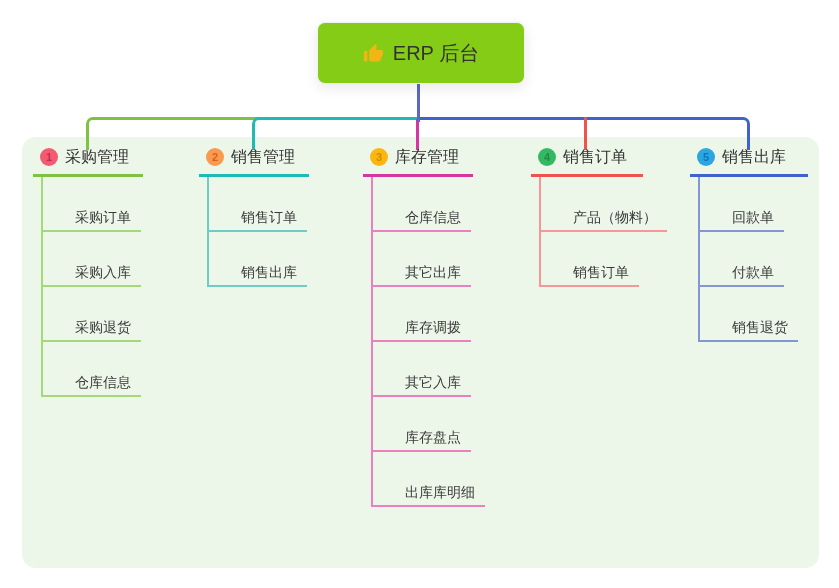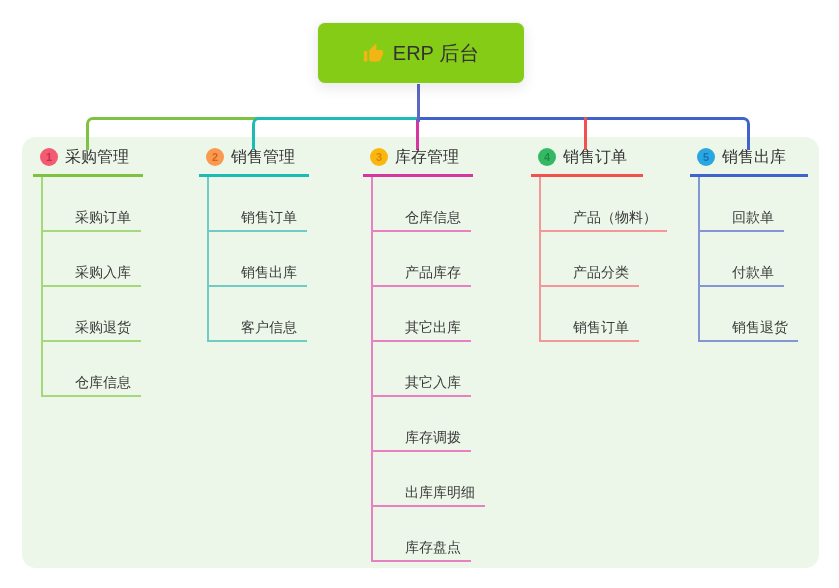--- a/index.html
+++ b/index.html
@@ -84,48 +84,45 @@
   </div>
 
   <div class="branch b1" style="--line: #1cbcb4; --child-line: #6fccc4; --badge-bg: #f89a4f; --badge-fg: #dd5f1e;">
     <div class="branch-header">
       <span class="badge">2</span>
       <span>销售管理</span>
     </div>
     <div class="children">
       <div class="child">销售订单</div>
       <div class="child">销售出库</div>
-      <div class="child">客户信息</div>
     </div>
   </div>
 
   <div class="branch b2" style="--line: #d6369f; --child-line: #e880c2; --badge-bg: #fbb70f; --badge-fg: #d38a00;">
     <div class="branch-header">
       <span class="badge">3</span>
       <span>库存管理</span>
     </div>
     <div class="children">
       <div class="child">仓库信息</div>
-      <div class="child">产品库存</div>
       <div class="child">其它出库</div>
+      <div class="child">库存调拨</div>
       <div class="child">其它入库</div>
-      <div class="child">库存调拨</div>
+      <div class="child">库存盘点</div>
       <div class="child">出库库明细</div>
-      <div class="child">库存盘点</div>
     </div>
   </div>
 
   <div class="branch b3" style="--line: #f0524e; --child-line: #f59698; --badge-bg: #35b863; --badge-fg: #1d8c45;">
     <div class="branch-header">
       <span class="badge">4</span>
       <span>销售订单</span>
     </div>
     <div class="children">
       <div class="child">产品（物料）</div>
-      <div class="child">产品分类</div>
       <div class="child">销售订单</div>
     </div>
   </div>
 
   <div class="branch b4" style="--line: #3f62cd; --child-line: #8496d6; --badge-bg: #2aa7e0; --badge-fg: #1572b8;">
     <div class="branch-header">
       <span class="badge">5</span>
       <span>销售出库</span>
     </div>
     <div class="children">

